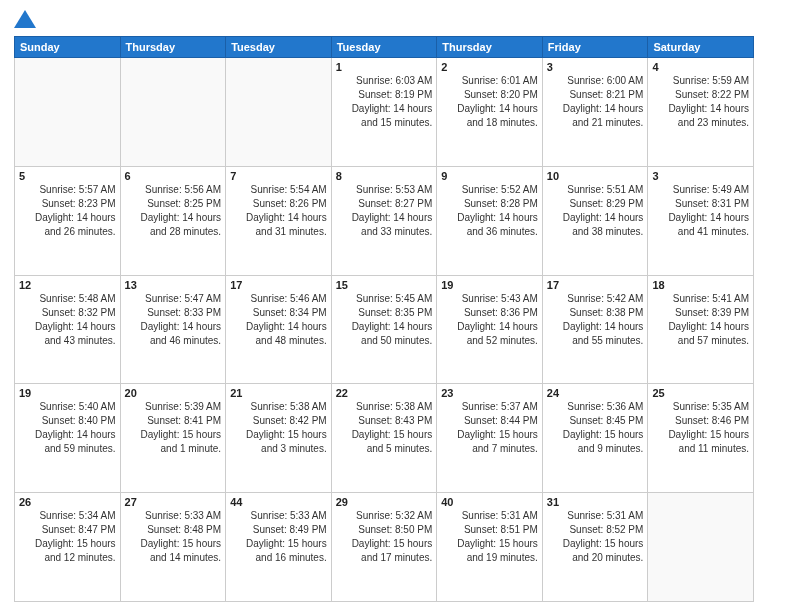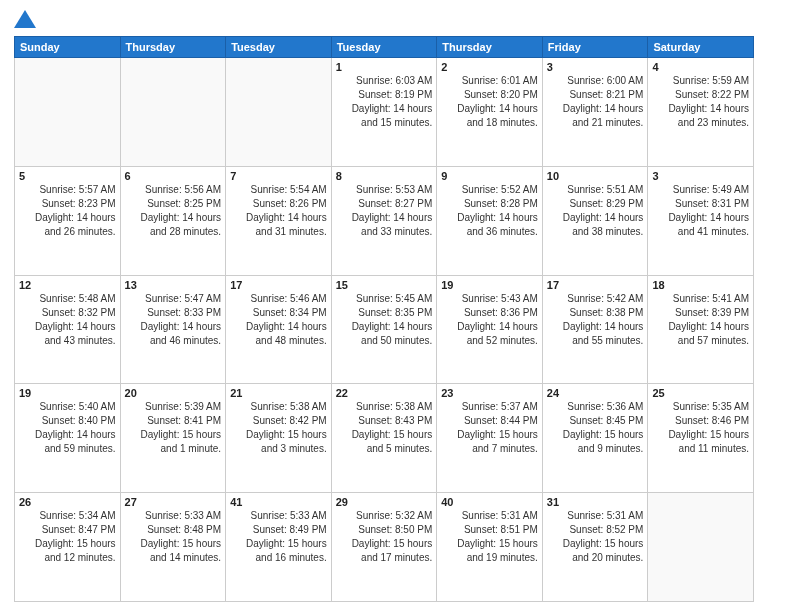--- a/index.html
+++ b/index.html
@@ -249,21 +249,21 @@
         <tr>
           <td>
             <span class="day-num">26</span>
             <div class="day-info">Sunrise: 5:34 AM<br>Sunset: 8:47 PM<br>Daylight: 15 hours and 12 minutes.</div>
           </td>
           <td>
             <span class="day-num">27</span>
             <div class="day-info">Sunrise: 5:33 AM<br>Sunset: 8:48 PM<br>Daylight: 15 hours and 14 minutes.</div>
           </td>
           <td>
-            <span class="day-num">41</span>
+            <span class="day-num">44</span>
             <div class="day-info">Sunrise: 5:33 AM<br>Sunset: 8:49 PM<br>Daylight: 15 hours and 16 minutes.</div>
           </td>
           <td>
             <span class="day-num">29</span>
             <div class="day-info">Sunrise: 5:32 AM<br>Sunset: 8:50 PM<br>Daylight: 15 hours and 17 minutes.</div>
           </td>
           <td>
             <span class="day-num">40</span>
             <div class="day-info">Sunrise: 5:31 AM<br>Sunset: 8:51 PM<br>Daylight: 15 hours and 19 minutes.</div>
           </td>

